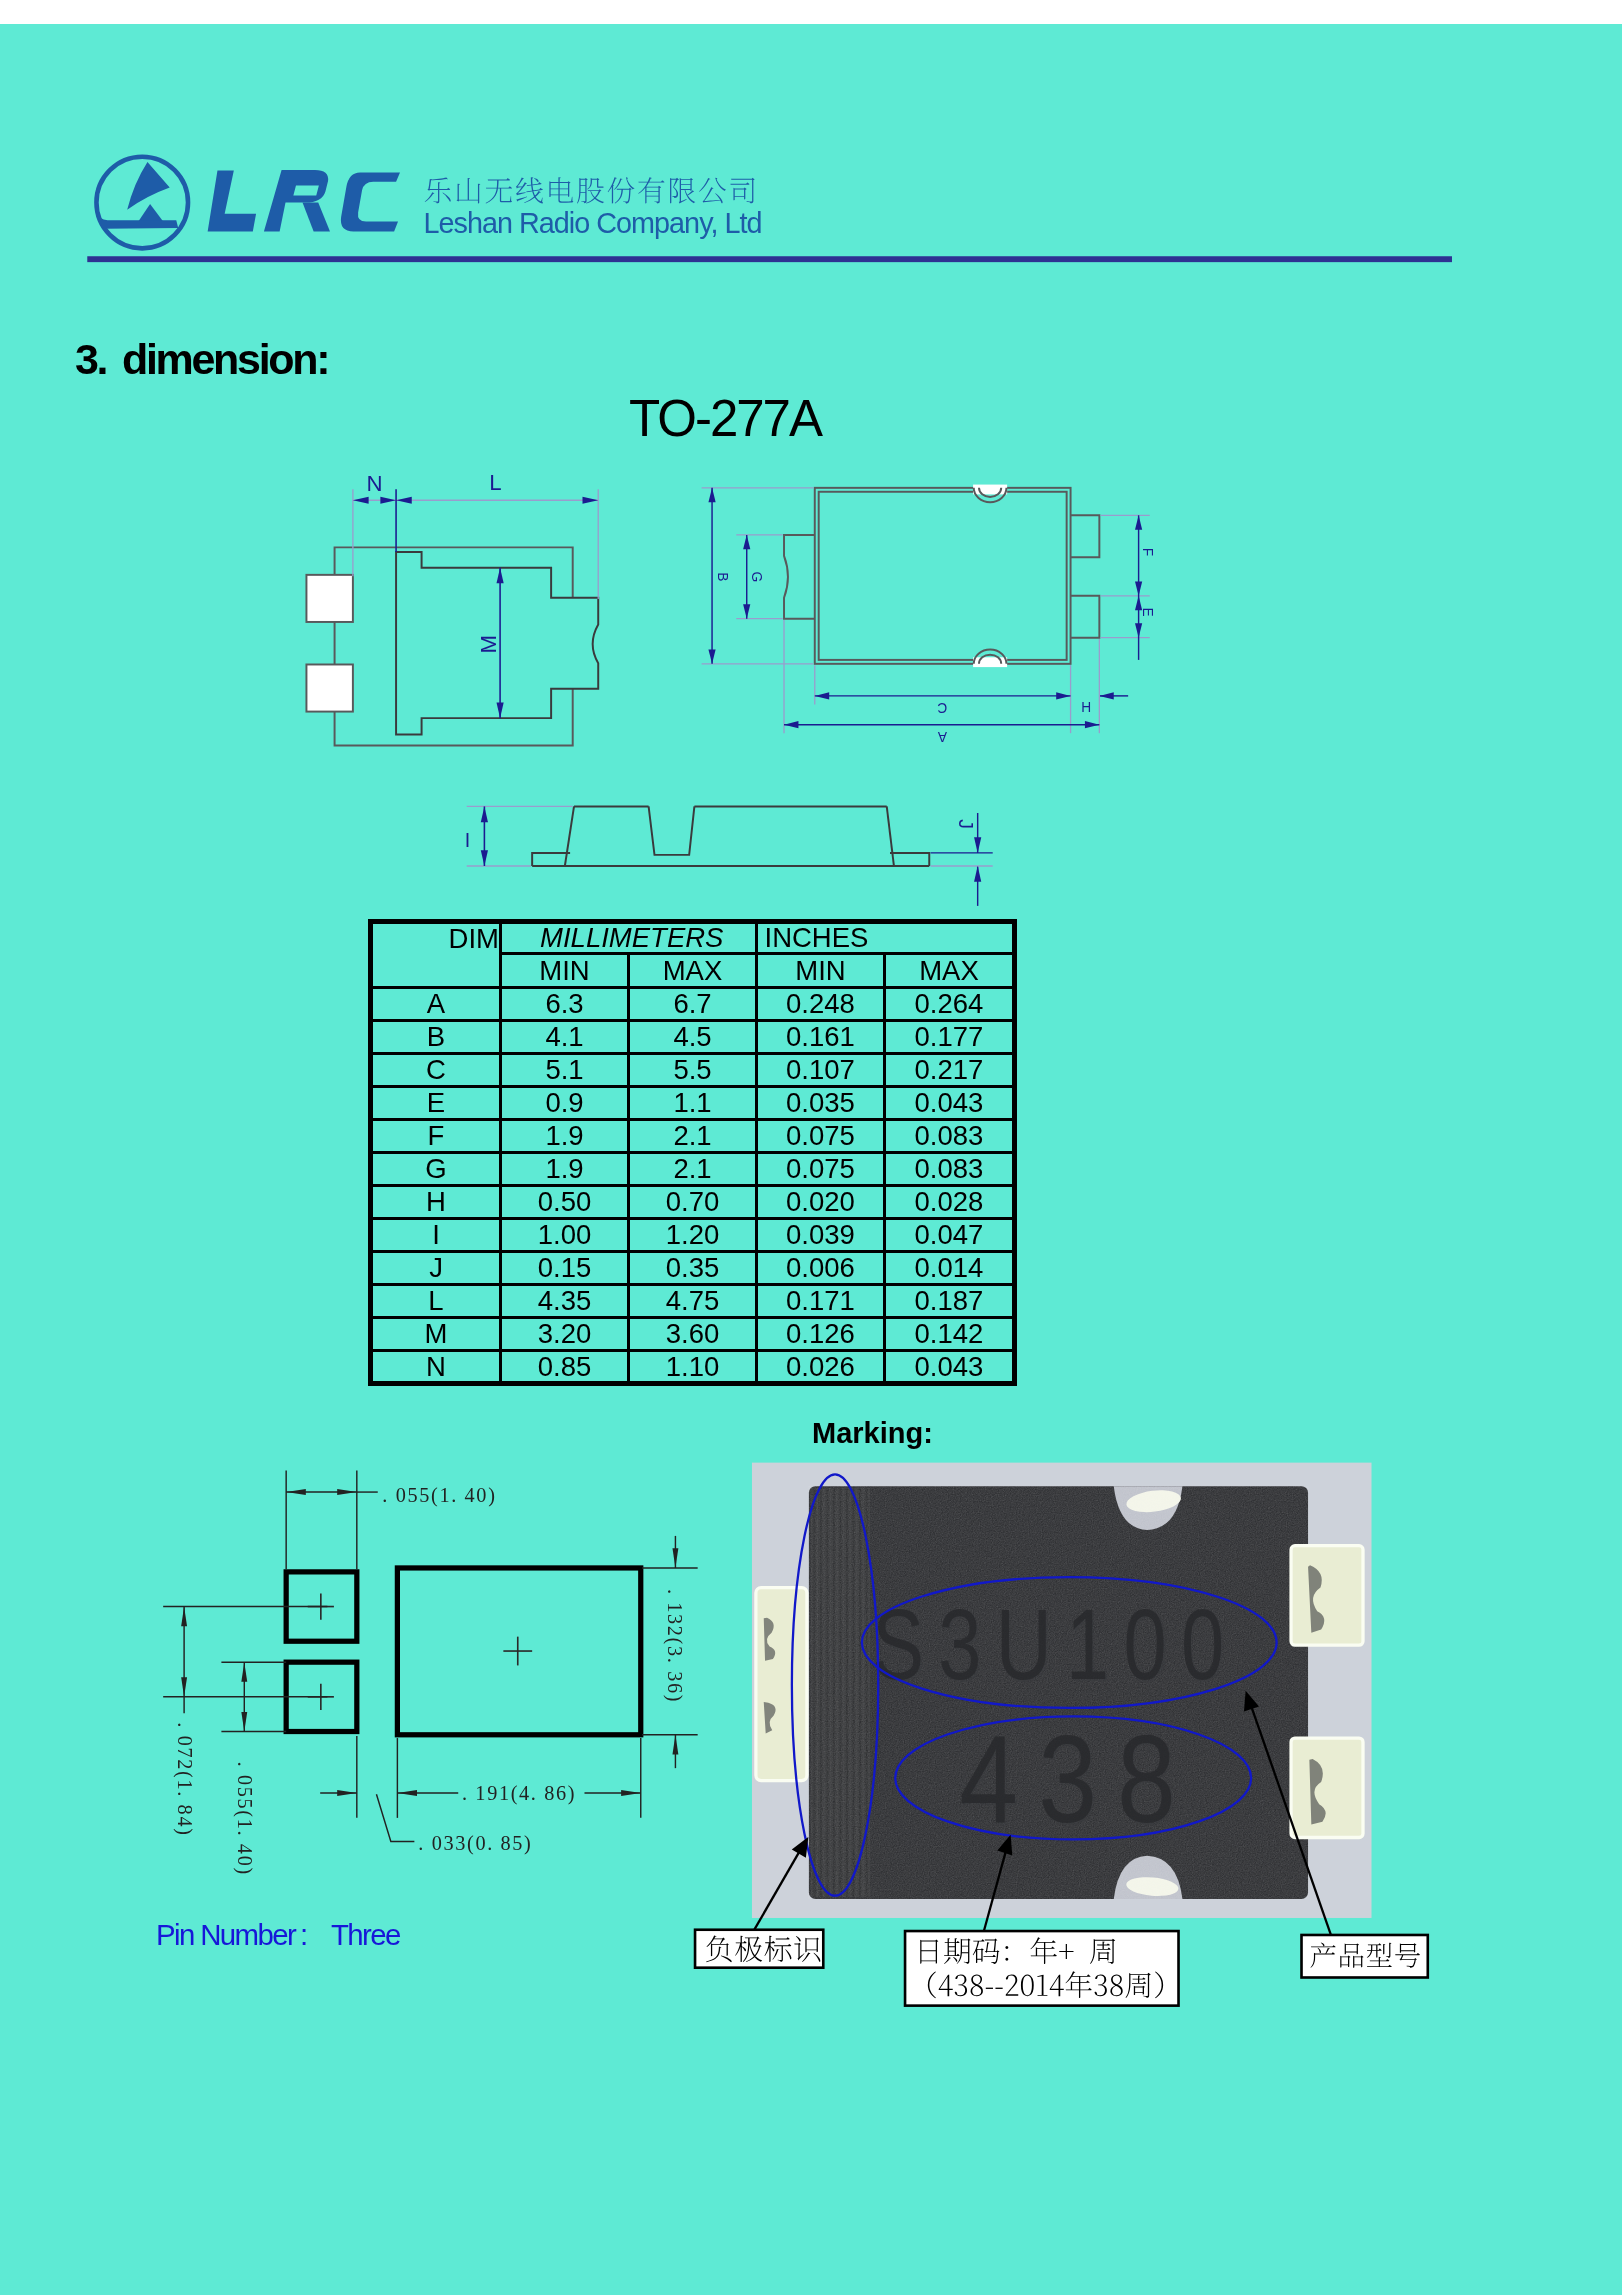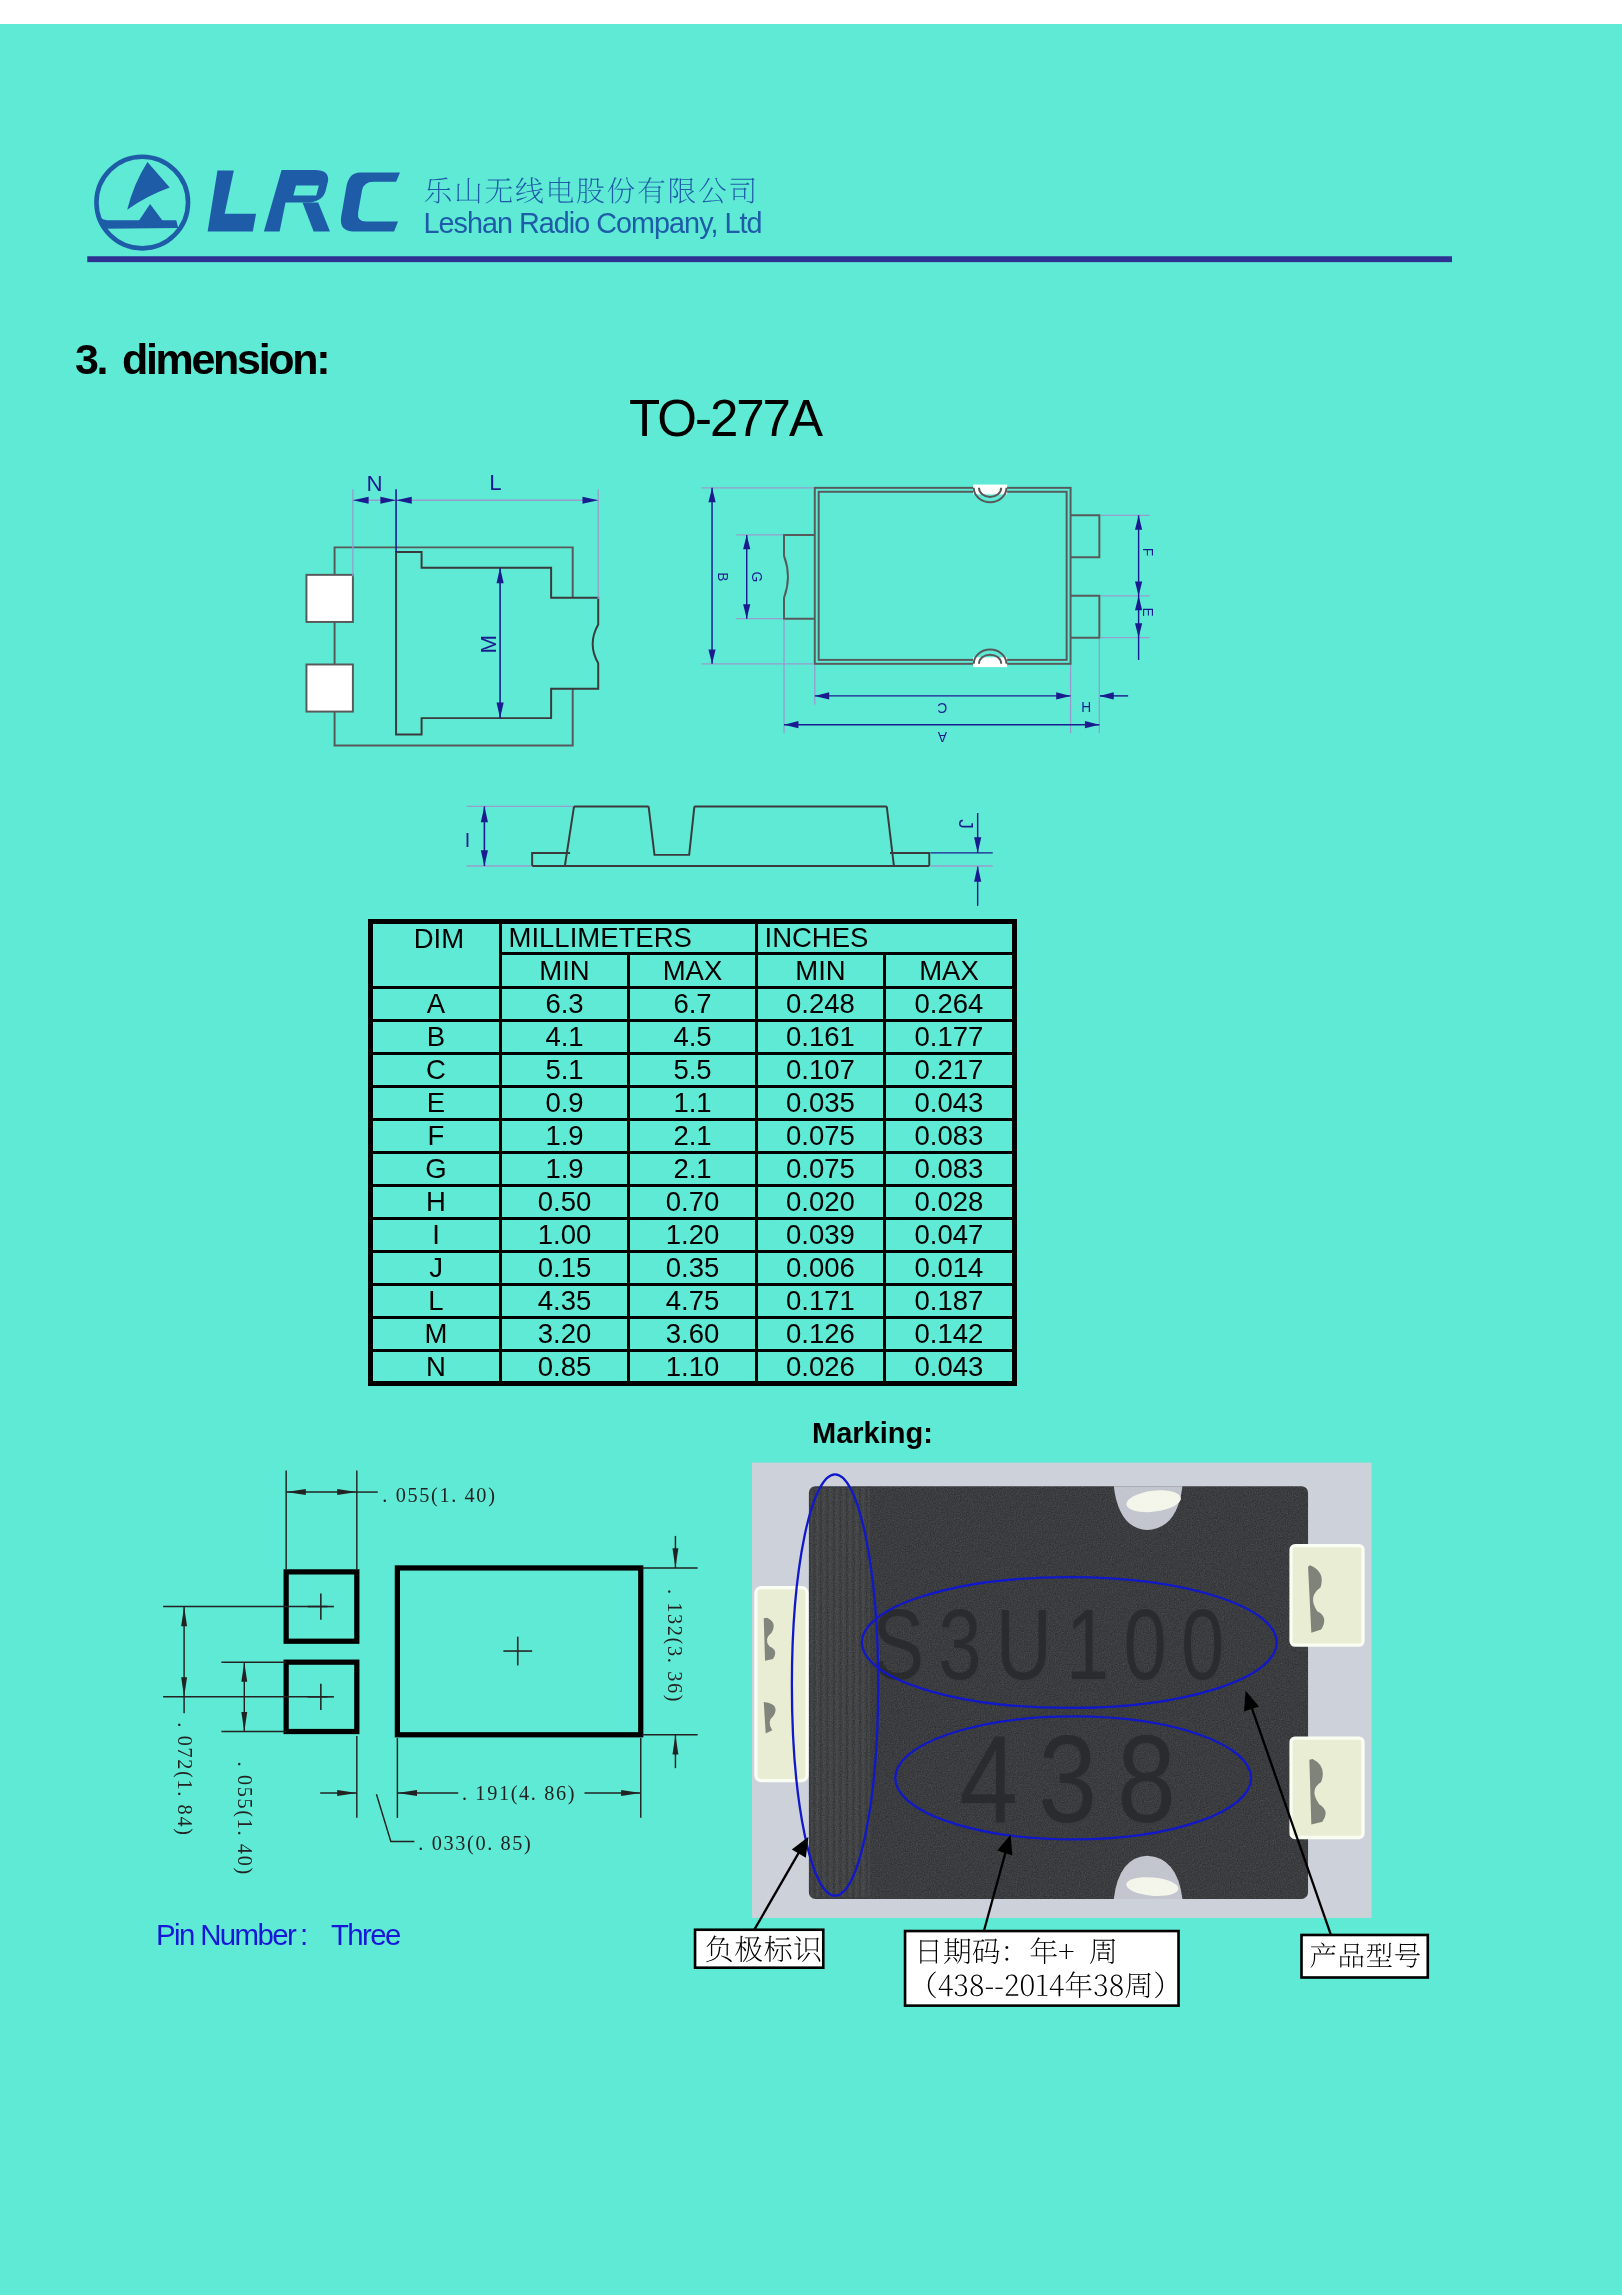--- a/index.html
+++ b/index.html
@@ -527,22 +527,22 @@
  <colgroup>
         <col style="width:130px">
         <col style="width:128px">
         <col style="width:128px">
         <col style="width:128px">
         <col style="width:130px">
       </colgroup>
 
  <tbody>
         <tr style="height:31px;">
-   <td rowspan="2" style="text-align:center;vertical-align:top;padding-left:5.9px;padding-top:0.7px;">DIM</td>
-   <td colspan="2" style="text-align:left;padding-left:6.5px;">MILLIMETERS</td>
+   <td rowspan="2" style="text-align:right;vertical-align:top;padding-left:5.9px;padding-top:0.7px;">DIM</td>
+   <td colspan="2" style="text-align:center;padding-left:6.5px;font-style:italic;">MILLIMETERS</td>
    <td colspan="2" style="text-align:left;padding-left:6.5px;">INCHES</td>
  </tr>
 
  <tr style="height:34px;">
           <td>MIN</td>
           <td>MAX</td>
           <td>MIN</td>
           <td>MAX</td>
         </tr>
 

